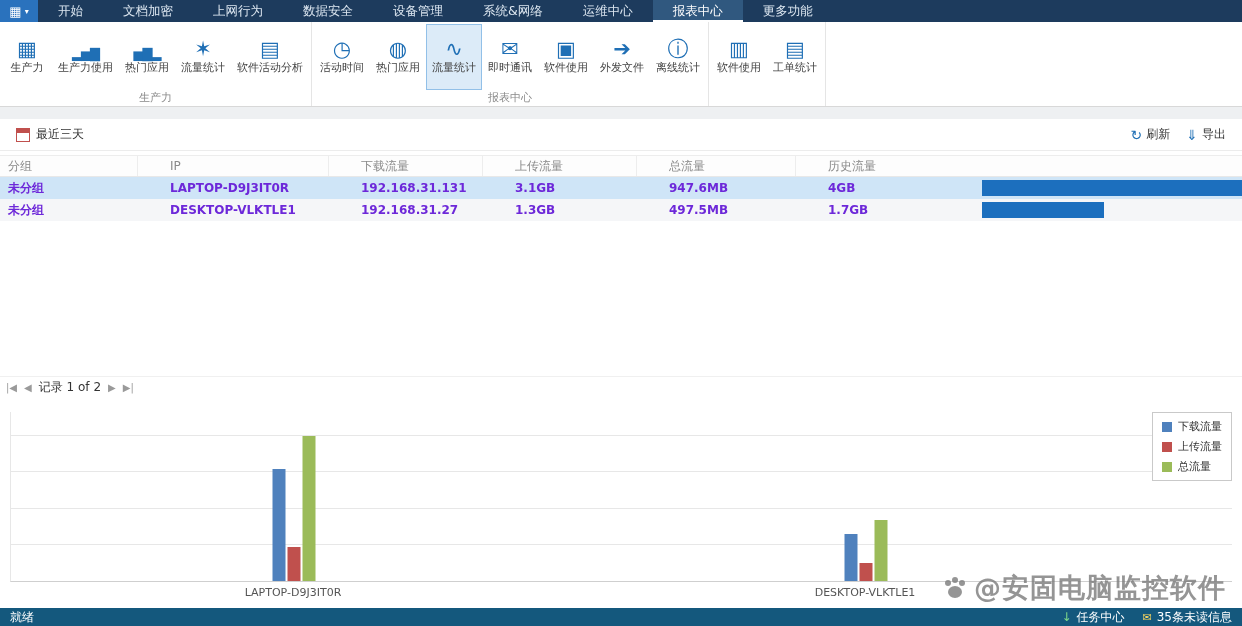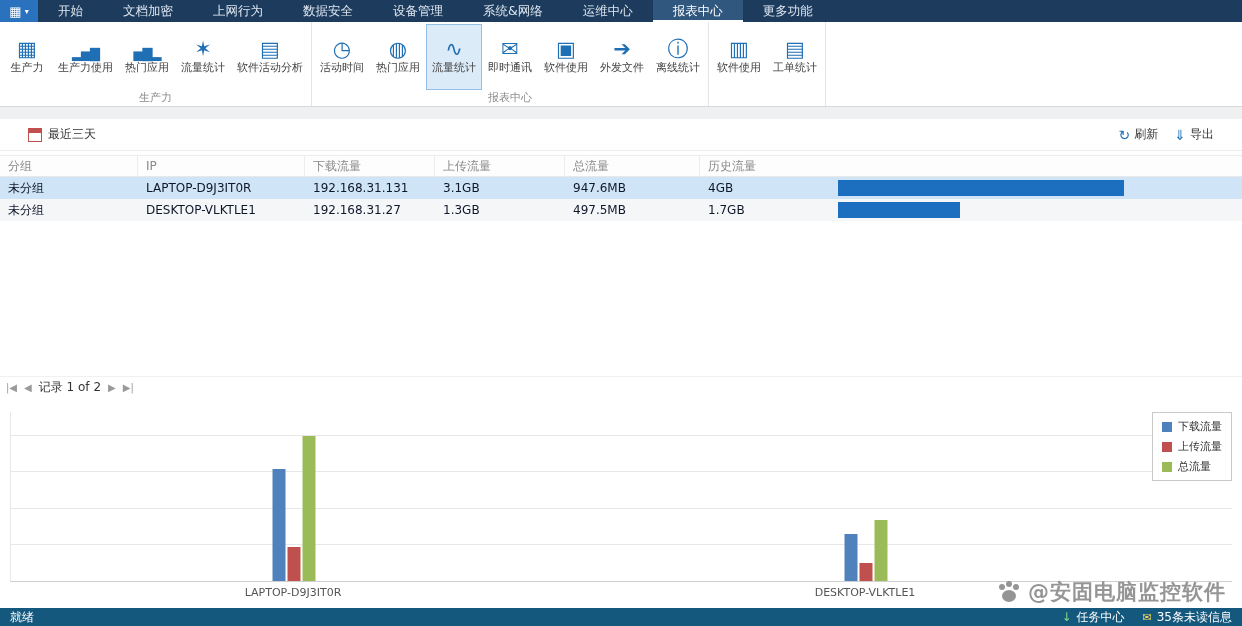--- a/index.html
+++ b/index.html
@@ -21,33 +21,33 @@
   .rgroup { display:flex; flex-direction:column; border-right:1px solid #e5e5e5; }
   .rbuttons { display:flex; flex:1; align-items:stretch; padding:2px 2px 0; }
   .rbtn { min-width:50px; padding:3px 5px 0; display:flex; flex-direction:column; align-items:center; gap:1px; font-size:11px; color:#444; text-align:center; border:1px solid transparent; cursor:default; }
   .rbtn .ricon { height:32px; display:flex; align-items:flex-end; justify-content:center; font-size:21px; line-height:1; color:#1f6fb5; }
   .rbtn .ricon.multi { font-size:13px; letter-spacing:-1px; }
   .rbtn .rlabel { white-space:nowrap; line-height:14px; }
   .rbtn.selected { background:#dcebf8; border-color:#92c0e8; }
   .rgroup-label { height:16px; line-height:15px; text-align:center; font-size:11px; color:#8a8a8a; }
   
   .gap-strip { height:12px; background:#eef0f2; }
-  .filter-bar { height:32px; background:#fff; border-bottom:1px solid #ececec; display:flex; align-items:center; padding:0 28px; font-size:12px; color:#333; }
+  .filter-bar { height:32px; background:#fff; border-bottom:1px solid #ececec; display:flex; align-items:center; padding:0 16px; font-size:12px; color:#333; }
   .cal-icon { width:14px; height:14px; border:1px solid #c0504d; background:#fff; position:relative; margin-right:6px; }
   .cal-icon::before { content:""; position:absolute; left:0; top:0; right:0; height:4px; background:#c0504d; }
   .fb-right { margin-left:auto; display:flex; gap:16px; align-items:center; }
   .fb-action { display:flex; gap:4px; align-items:center; cursor:default; }
   .fb-action .aicon { color:#1f6fb5; font-size:14px; line-height:1; }
   
   .tbl-spacer { height:4px; background:#fff; }
-  .grid7 { display:grid; grid-template-columns:138px 167px 130px 130px 135px 130px 1fr; }
+  .grid7 { display:grid; grid-template-columns:138px 167px 130px 130px 135px 130px 1fr;gap:24px; }
   .table-header { height:22px; background:#fdfdfd; border-top:1px solid #ededed; border-bottom:1px solid #e8e8e8; font-size:12px; color:#8a8a8a; }
   .hcell { padding:0 8px; line-height:21px; border-right:1px solid #ededed; white-space:nowrap; overflow:hidden; }
   .hcell:last-child { border-right:none; }
-  .trow { height:22px; font-size:12px; color:#0f172a; background:#fff; }
+  .trow { height:22px; font-size:12px; color:#6d28d9; background:#fff;font-weight:bold; }
   .trow.alt { background:#f5f6f8; }
   .trow.selected { background:#cfe5f7; }
   .tcell { padding:0 8px; line-height:22px; white-space:nowrap; overflow:hidden; }
   .hbar { margin-top:3px; height:16px; background:#1c6fbe; border:1px solid #155a9e; }
   .table-filler { height:155px; background:#fff; }
   
   .record-bar { height:22px; display:flex; align-items:center; gap:7px; padding-left:6px; font-size:12px; color:#333; background:#fff; border-top:1px solid #f0f0f0; }
   .vcr { color:#9a9a9a; font-size:10px; cursor:default; }
   
   .chart-block { position:relative; height:210px; background:#fff; }
@@ -59,21 +59,21 @@
   .legend { position:absolute; top:14px; right:10px; border:1px solid #c9c9c9; background:#fff; padding:6px 9px; display:flex; flex-direction:column; gap:5px; font-size:11px; color:#333; }
   .legend-item { display:flex; align-items:center; gap:6px; }
   .legend-swatch { width:10px; height:10px; flex:0 0 10px; }
   
   .status-bar { height:18px; background:#14587d; color:#fff; font-size:12px; display:flex; align-items:center; padding:0 10px; }
   .sb-right { margin-left:auto; display:flex; gap:18px; align-items:center; }
   .sb-item { display:flex; gap:5px; align-items:center; cursor:default; }
   .sb-icon-green { color:#7fd98a; font-size:12px; }
   .sb-icon-mail { color:#ffd95e; font-size:11px; }
   
-  .watermark { position:absolute; right:16px; bottom:20px; display:flex; align-items:center; gap:5px; font-size:21px; font-weight:bold; color:rgba(122,122,122,0.8); letter-spacing:1px; pointer-events:none; }
+  .watermark { position:absolute; right:16px; bottom:20px; display:flex; align-items:center; gap:5px; font-size:27px; font-weight:bold; color:rgba(122,122,122,0.8); letter-spacing:1px; pointer-events:none; }
 </style>
 </head>
 <body>
 
 <div class="menubar">
   <div class="app-btn">
     <span class="glyph">▦</span>
     <span class="caret">▾</span>
   </div>
   <div id="menu-items" style="display:flex;">

